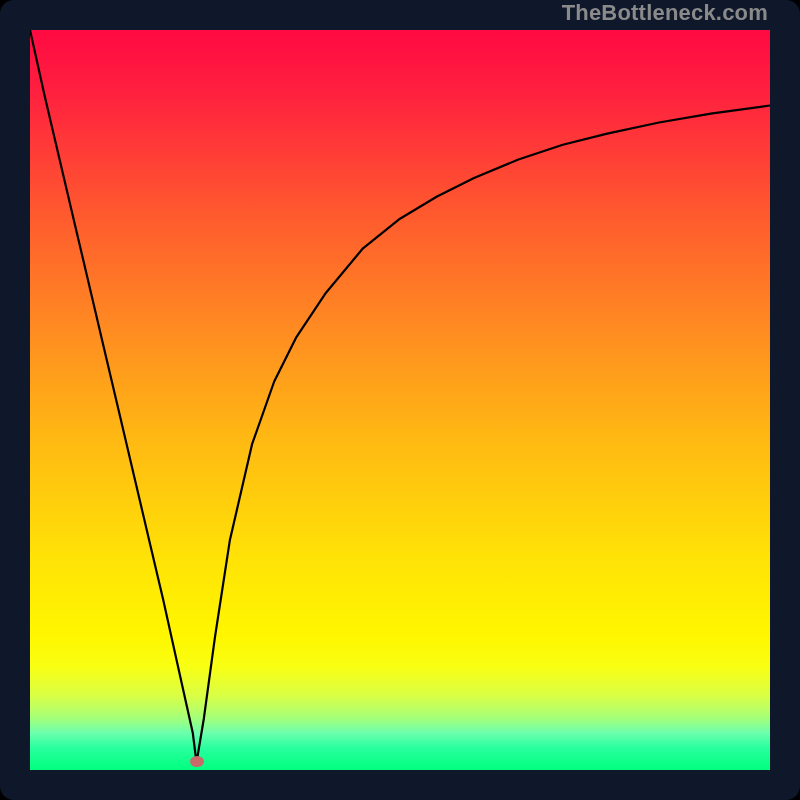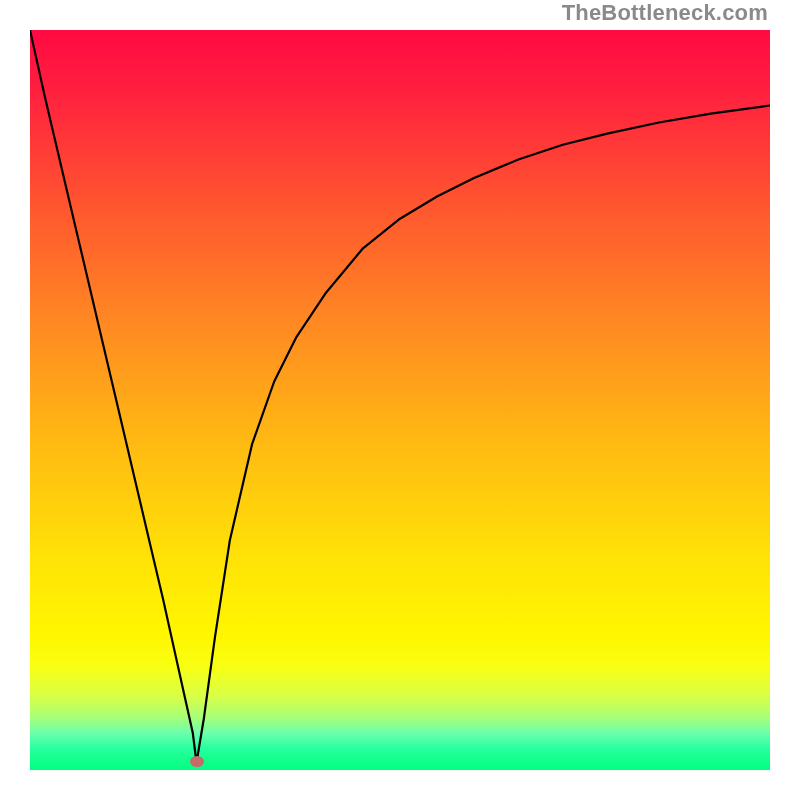--- a/index.html
+++ b/index.html
@@ -9,21 +9,22 @@
     height: 800px;
     background: #000;
     overflow: hidden;
   }
   .frame {
     position: absolute;
     top: 0;
     left: 0;
     width: 800px;
     height: 800px;
-    background: #ffffff;
+    background: #0f172a;
+    border-radius: 14px;
   }
   .plot-area {
     position: absolute;
     top: 30px;
     left: 30px;
     width: 740px;
     height: 740px;
     overflow: hidden;
   }
   .gradient-bg {

